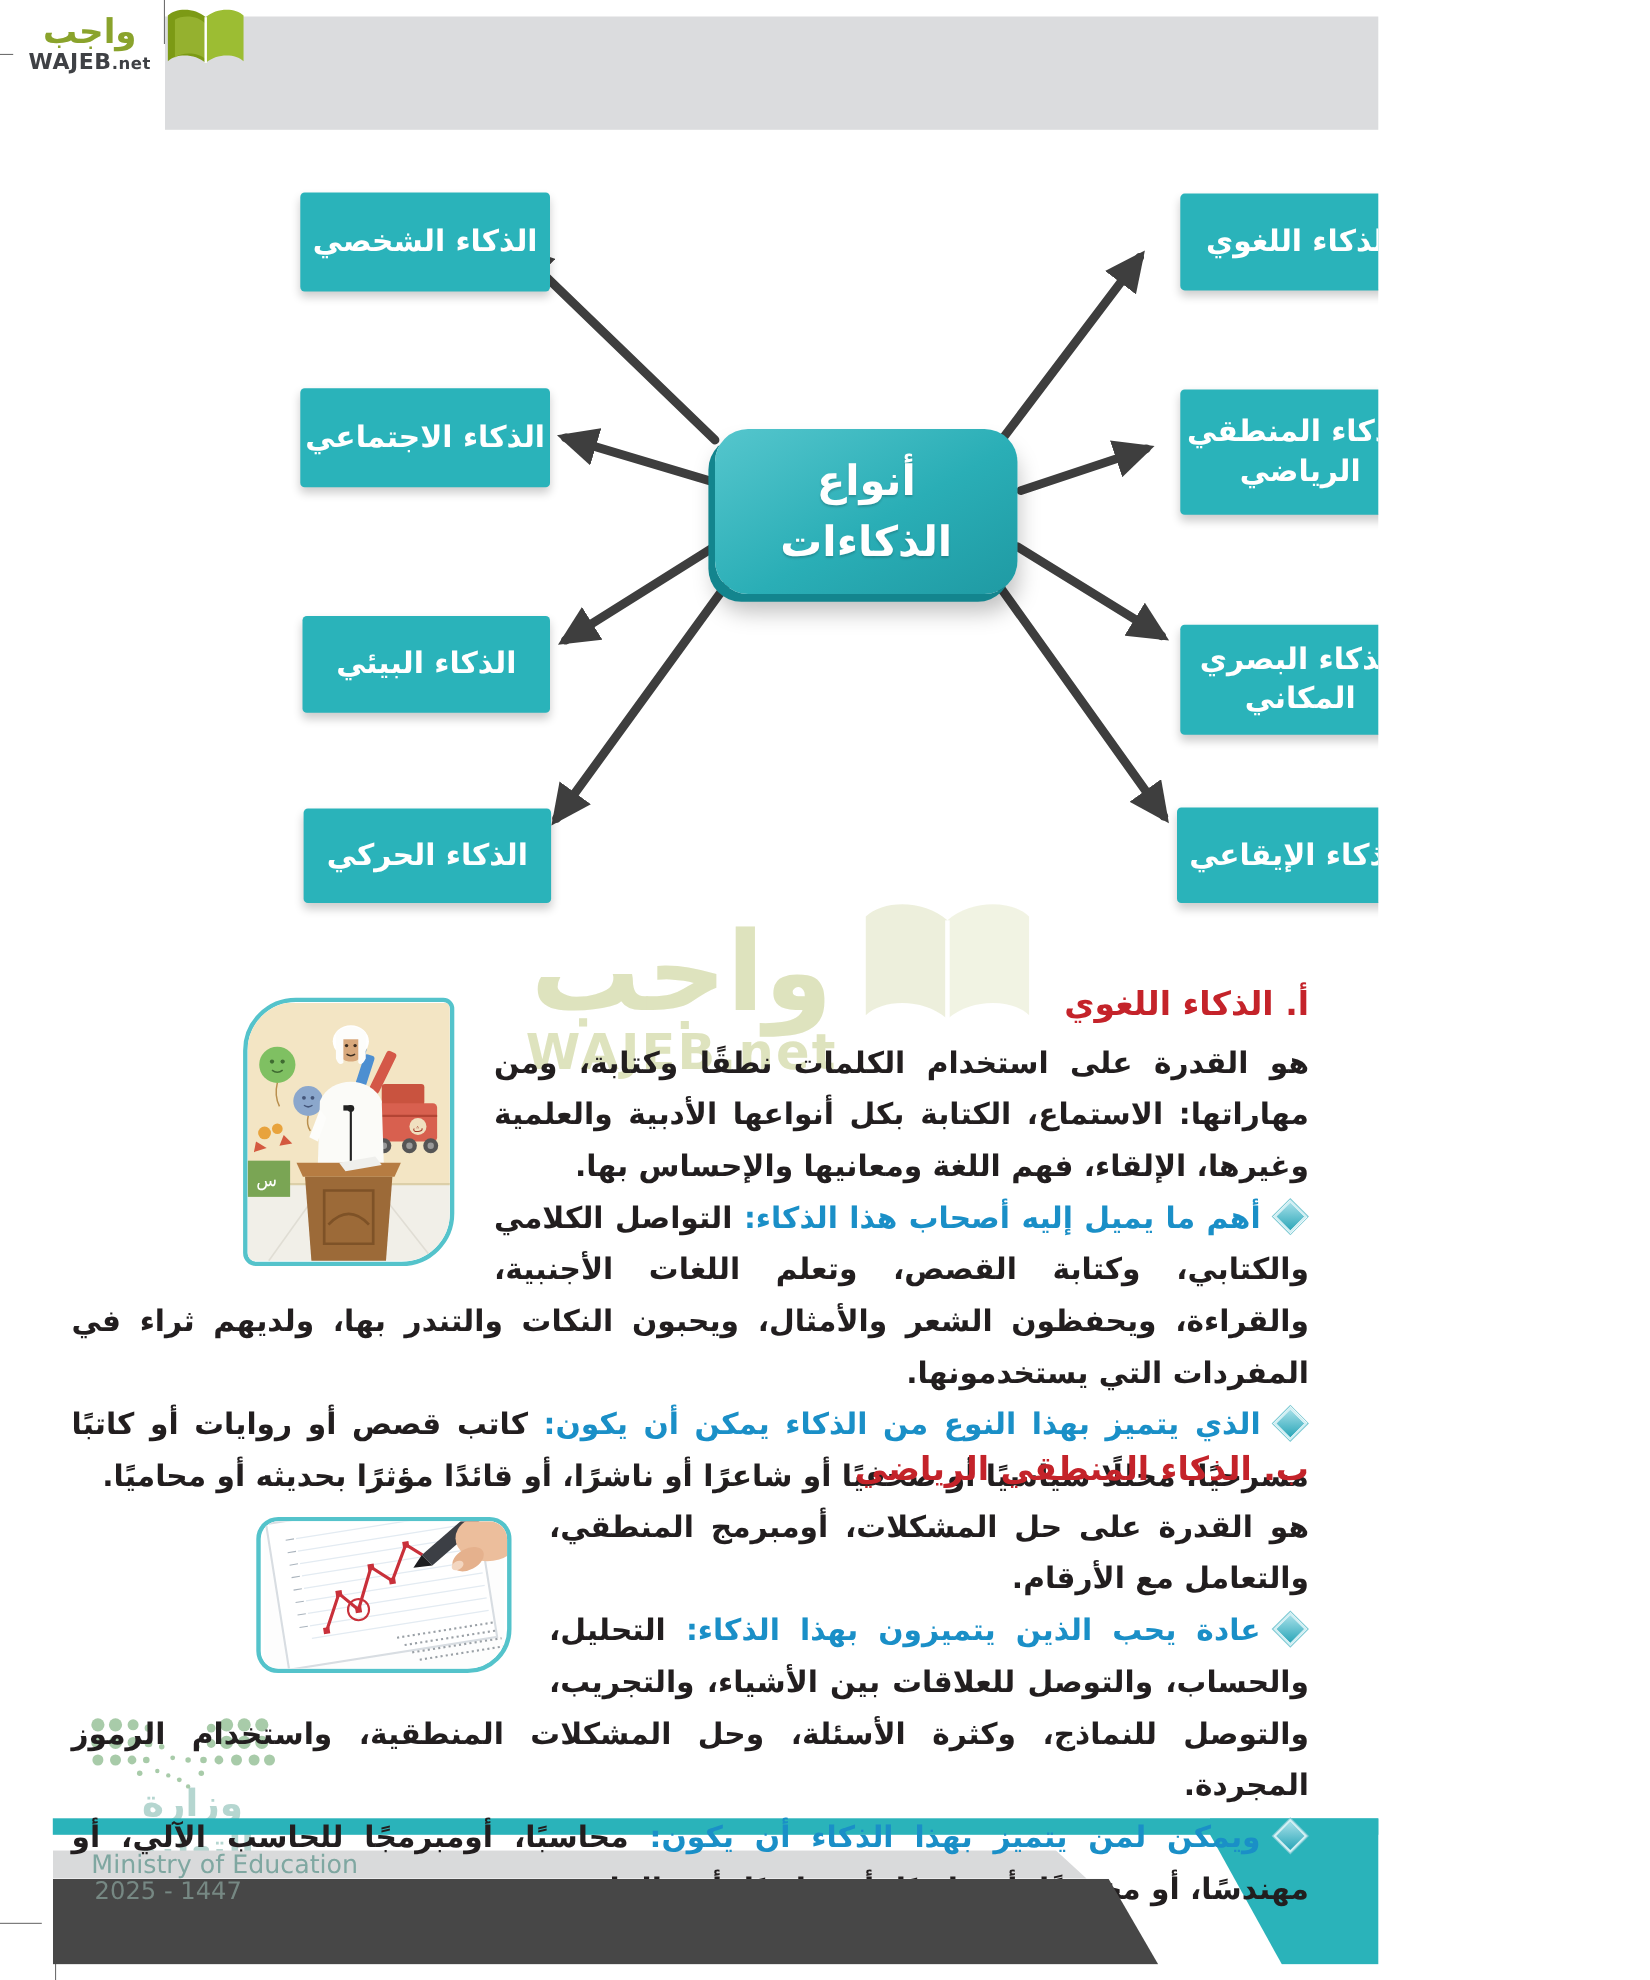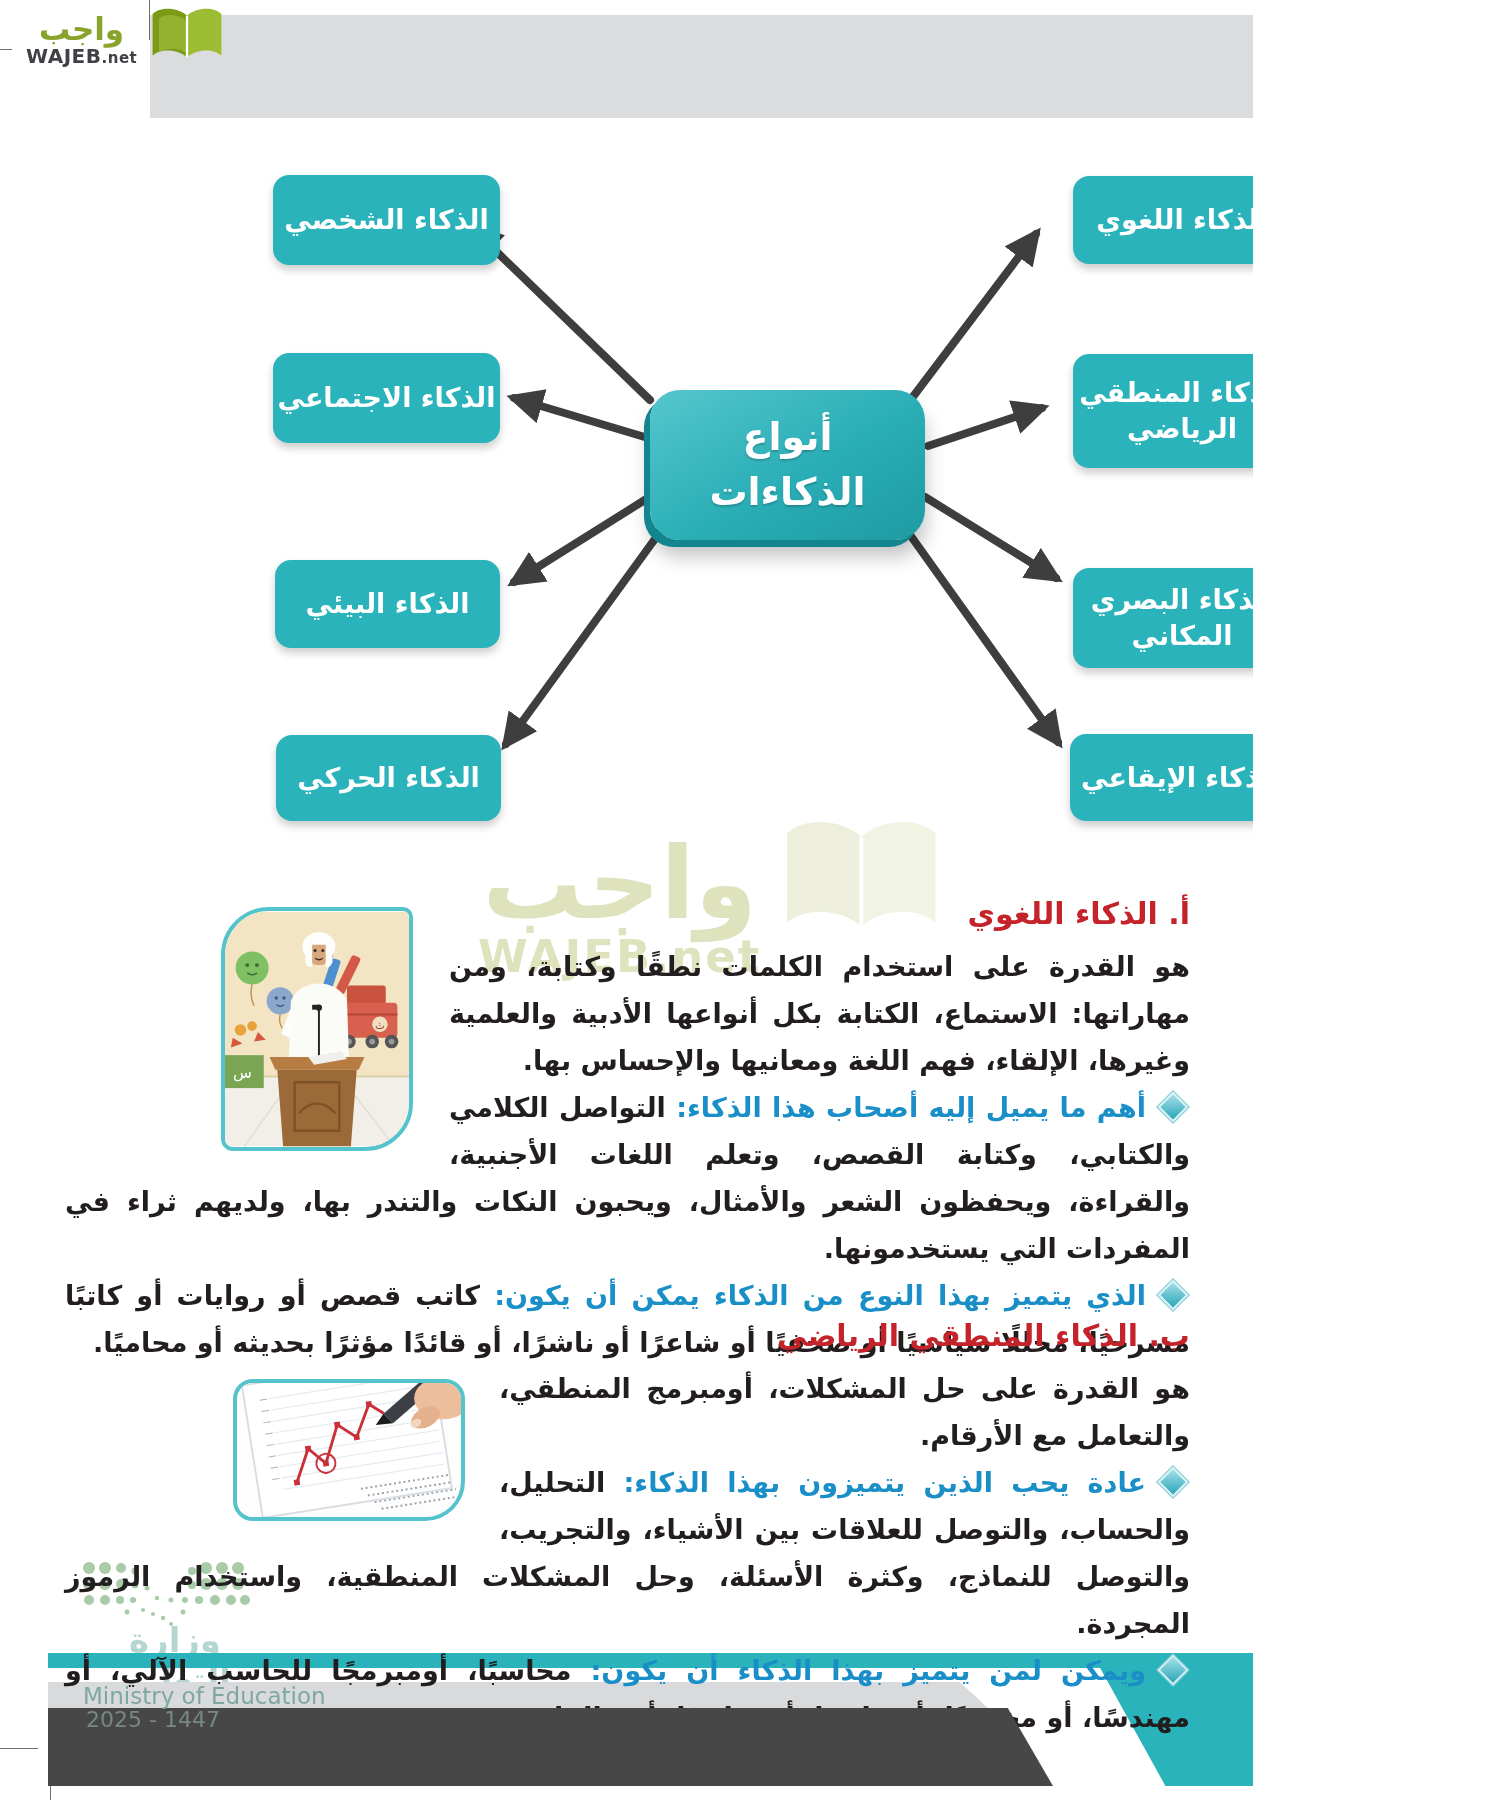--- a/index.html
+++ b/index.html
@@ -13,21 +13,21 @@
   .header-band{position:absolute;left:150px;top:15px;width:1330px;height:103px;background:#dbdcde;}
   .logo{position:absolute;left:26px;top:6px;display:flex;align-items:flex-start;z-index:3;}
   .logo-txt{display:flex;flex-direction:column;align-items:center;margin-top:8px;}
   .logo-ar{font-size:31px;font-weight:bold;color:#8aa32c;line-height:30px;}
   .logo-en{font-size:20px;font-weight:bold;color:#3f4145;letter-spacing:.5px;}
   .logo-en b{font-size:15px;color:#3f4145;margin-top:40px;}
   .logo-book{margin-left:6px;}
 
   
   .arrows{position:absolute;left:0;top:0;width:1500px;height:1800px;z-index:1;}
-  .node{position:absolute;background:#2ab3ba;border-radius:16px;color:#fff;font-weight:bold;
+  .node{position:absolute;background:#2ab3ba;border-radius:4px;color:#fff;font-weight:bold;
         display:flex;align-items:center;justify-content:center;text-align:center;font-size:27px;
         line-height:1.32;white-space:pre-line;box-shadow:0 5px 9px rgba(0,0,0,.20);z-index:2;}
   .n0{left:273px;top:175px;width:227px;height:90px;}
   .n1{left:273px;top:353px;width:227px;height:90px;}
   .n2{left:275px;top:560px;width:225px;height:88px;}
   .n3{left:276px;top:735px;width:225px;height:86px;}
   .n4{left:1073px;top:176px;width:218px;height:88px;}
   .n5{left:1073px;top:354px;width:218px;height:114px;}
   .n6{left:1073px;top:556px;width:218px;height:100px;margin-top:12px;}
   .n7{left:1070px;top:734px;width:221px;height:87px;}

